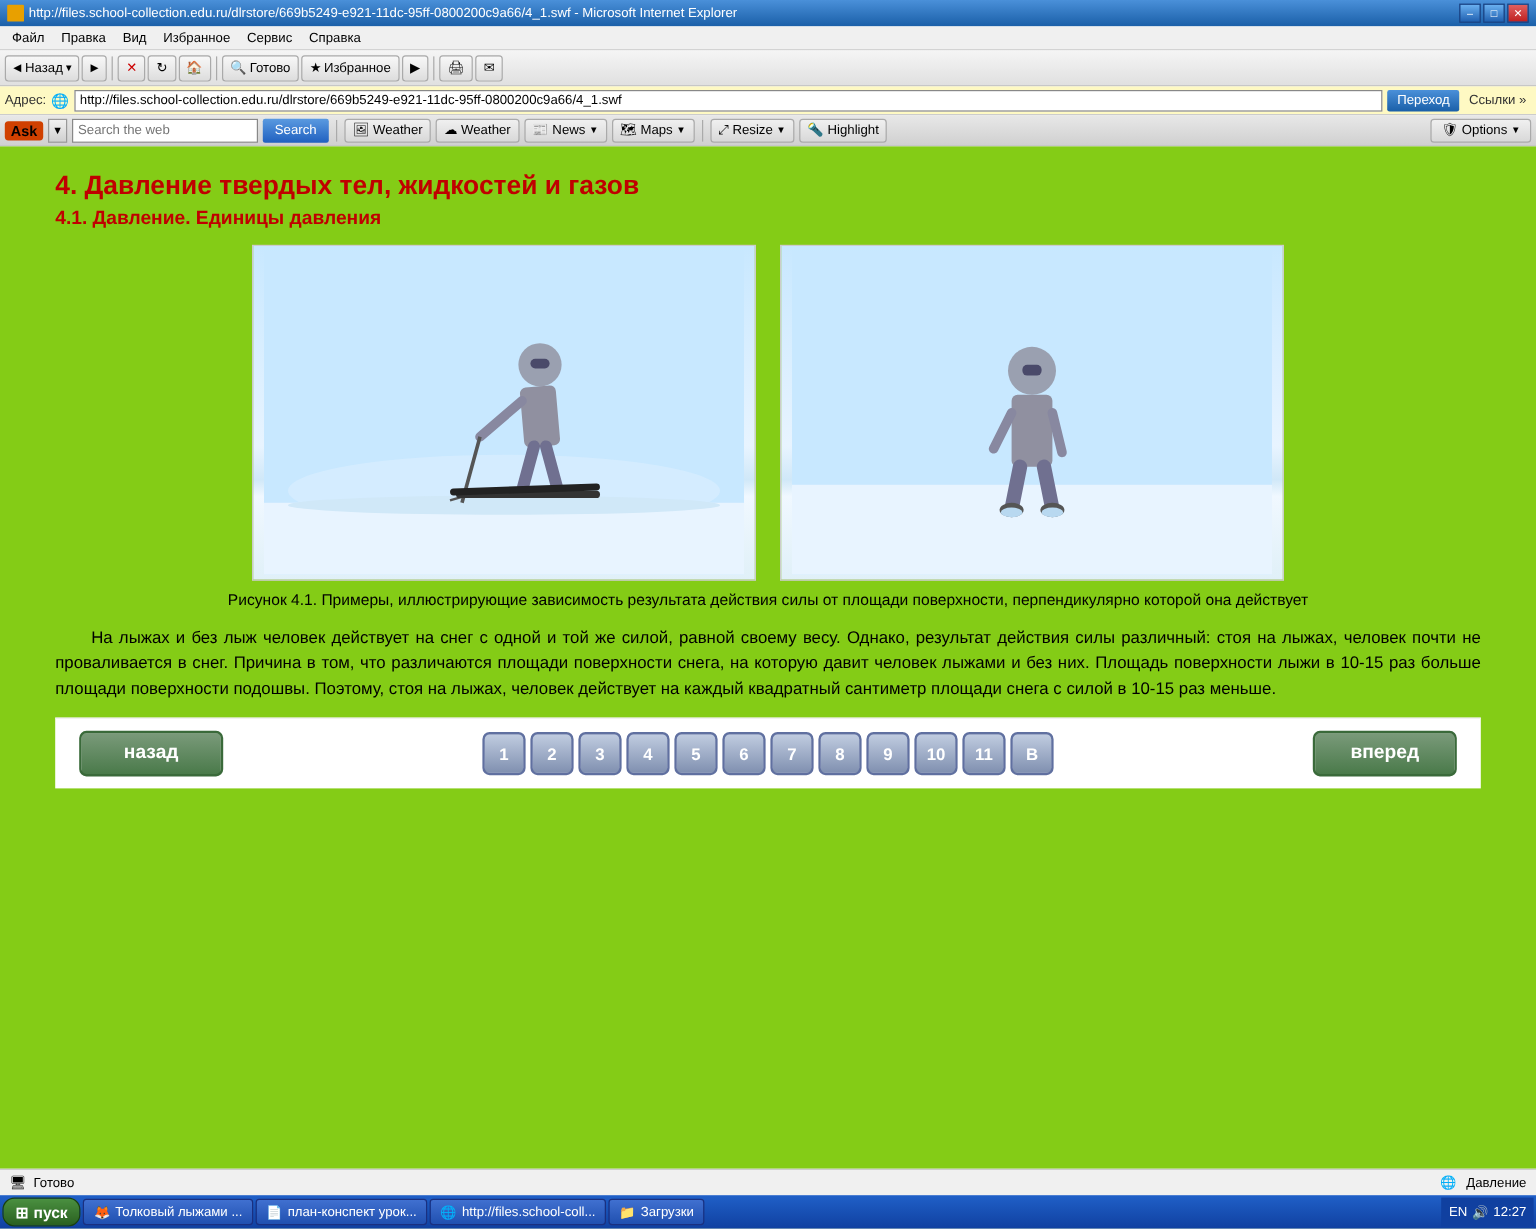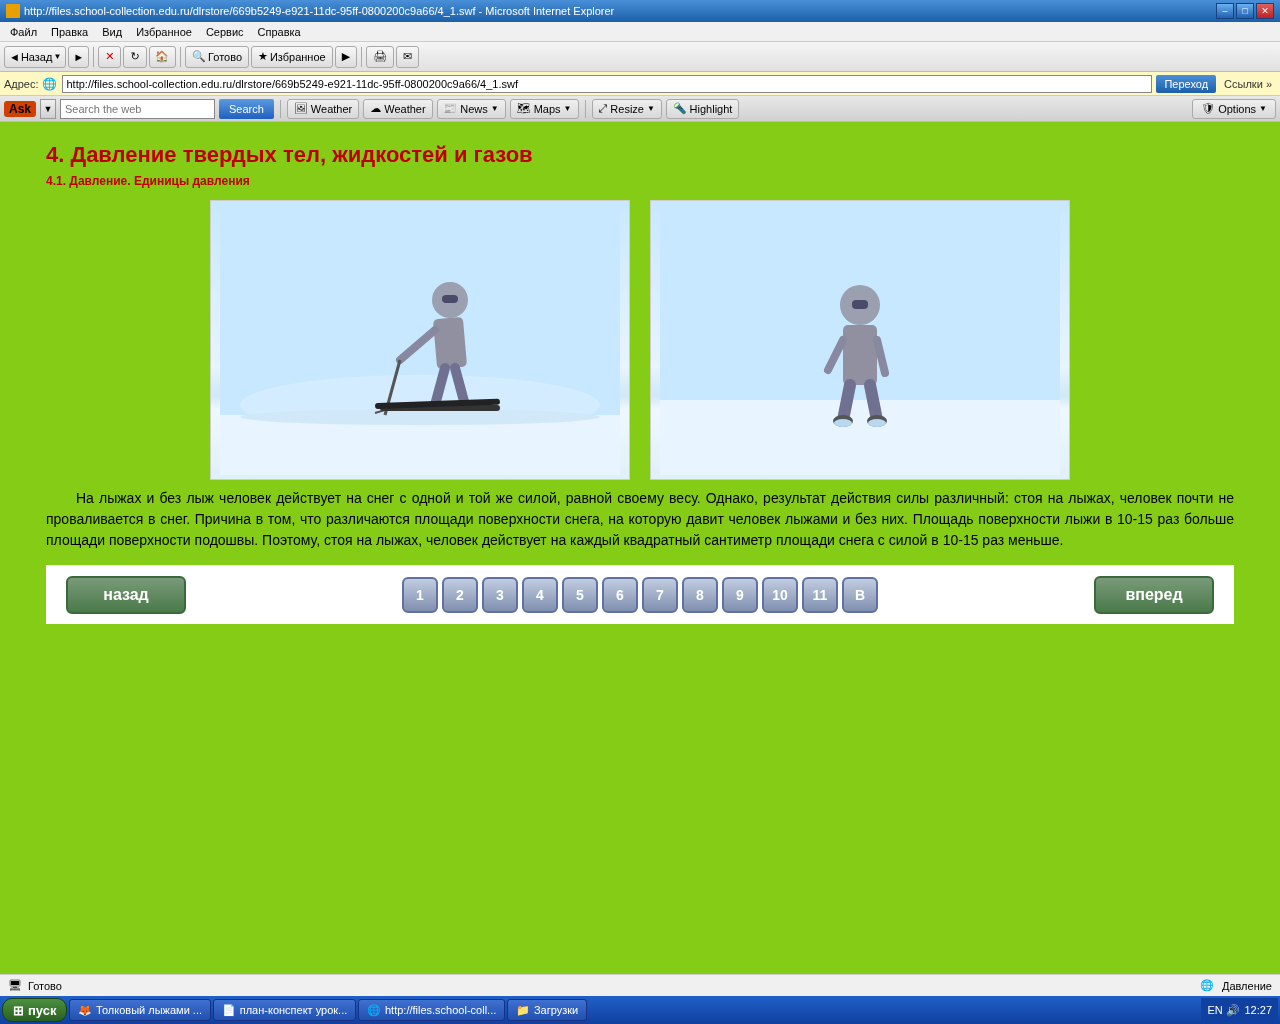--- a/index.html
+++ b/index.html
@@ -196,21 +196,21 @@
 
     .main-title {
       color: #c00000;
       font-size: 22px;
       font-weight: bold;
       margin-bottom: 6px;
       font-family: Arial, sans-serif;
     }
     .sub-title {
       color: #c00000;
-      font-size: 12px;
+      font-size: 16px;
       font-weight: bold;
       margin-bottom: 12px;
       font-family: Arial, sans-serif;
     }
     .paragraph {
       font-size: 14px;
       line-height: 1.5;
       text-align: justify;
       margin-bottom: 14px;
       font-family: Arial, sans-serif;
@@ -510,20 +510,21 @@
 
         <ellipse cx="183" cy="216" rx="10" ry="6" fill="#555"></ellipse>
         <ellipse cx="217" cy="216" rx="10" ry="6" fill="#555"></ellipse>
 
         <ellipse cx="183" cy="218" rx="9" ry="4" fill="#b8d8f0"></ellipse>
         <ellipse cx="217" cy="218" rx="9" ry="4" fill="#b8d8f0"></ellipse>
       </svg>
     </div>
   </div>
 
+  <p class="figure-caption">Рисунок 4.1. Примеры, иллюстрирующие зависимость результата действия силы от площади поверхности, перпендикулярно которой она действует</p>
   <p class="paragraph">На лыжах и без лыж человек действует на снег с одной и той же силой, равной своему весу. Однако, результат действия силы различный: стоя на лыжах, человек почти не проваливается в снег. Причина в том, что различаются площади поверхности снега, на которую давит человек лыжами и без них. Площадь поверхности лыжи в 10-15 раз больше площади поверхности подошвы. Поэтому, стоя на лыжах, человек действует на каждый квадратный сантиметр площади снега с силой в 10-15 раз меньше.</p>
 
   <div class="nav-bottom">
     <button class="nav-main-btn">назад</button>
 
     <div class="page-numbers">
       <div class="page-num-btn">1</div>
       <div class="page-num-btn">2</div>
       <div class="page-num-btn">3</div>
       <div class="page-num-btn">4</div>

